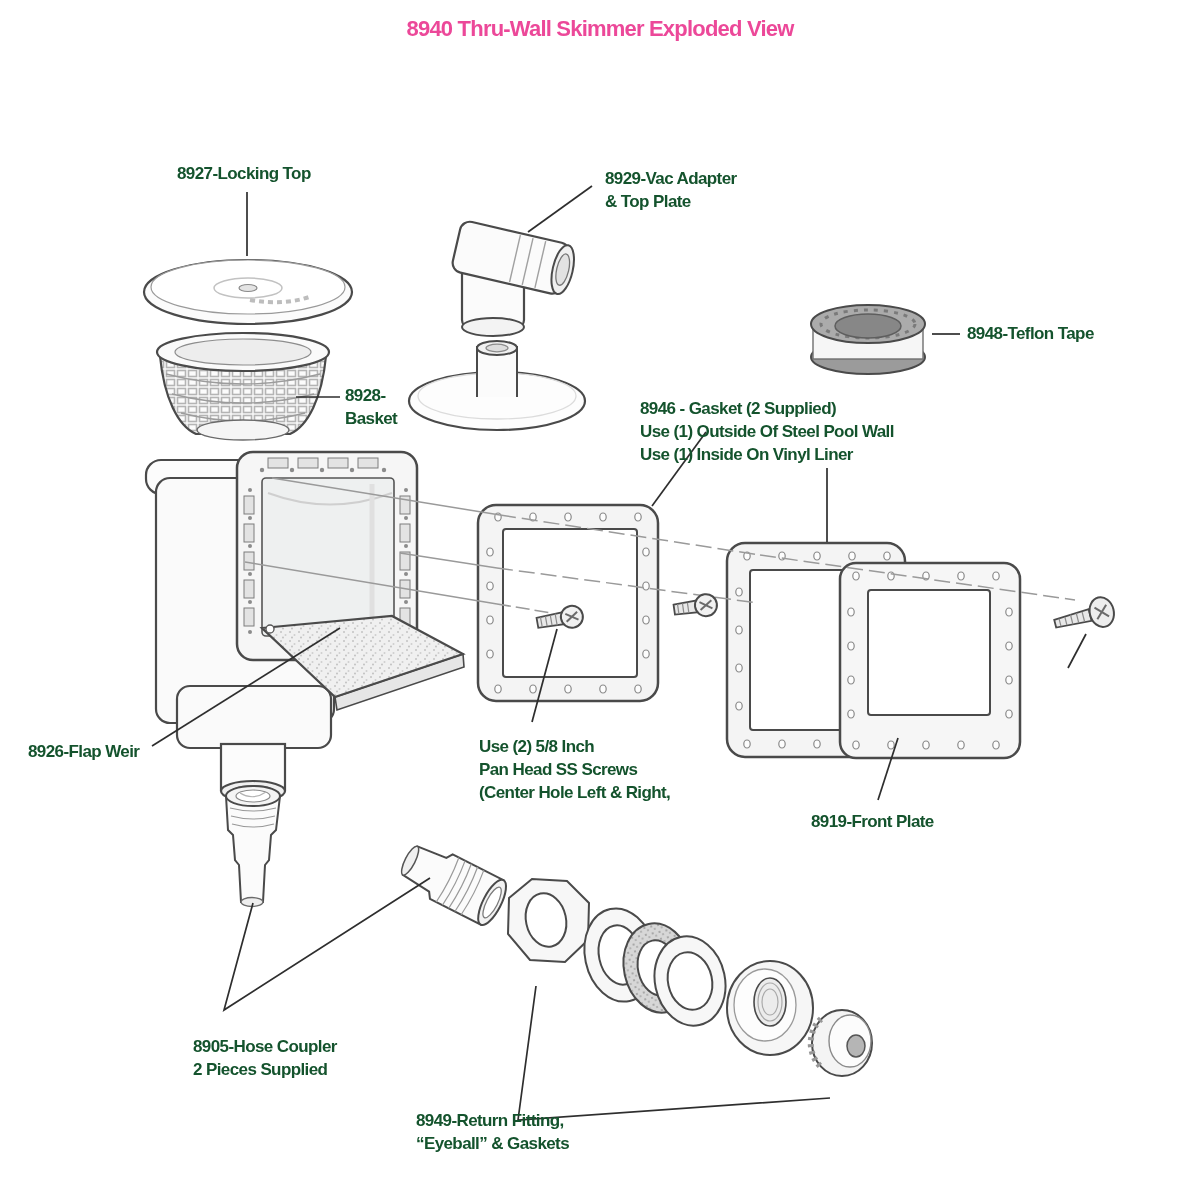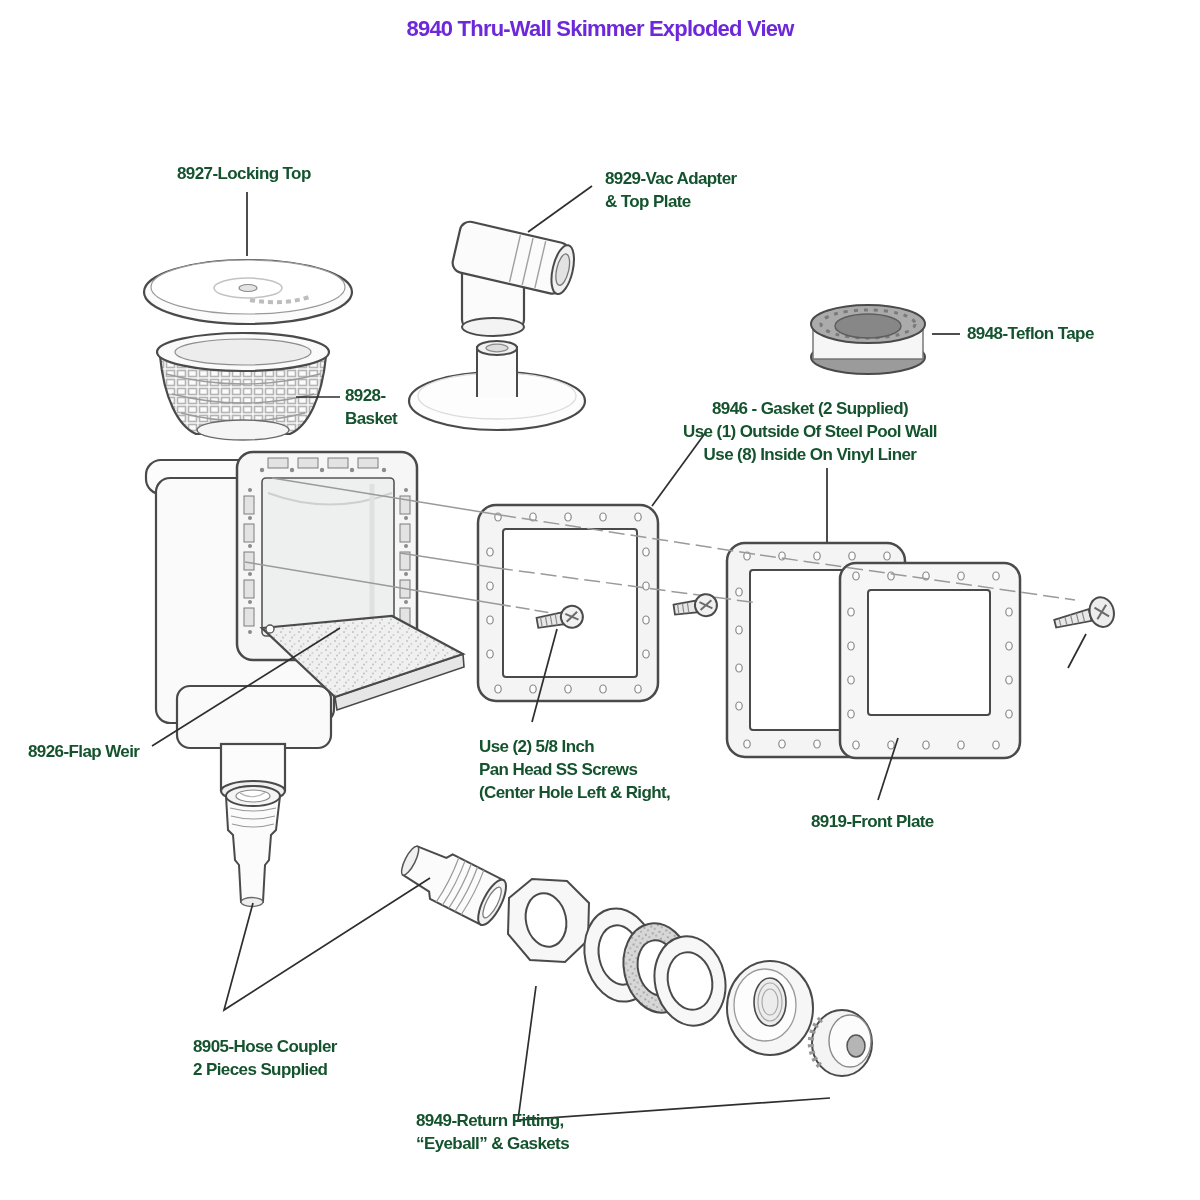--- a/index.html
+++ b/index.html
@@ -8,23 +8,23 @@
     font-family:"Liberation Sans","DejaVu Sans",sans-serif;color:#1d1d1d;
   }
   svg.diagram{position:absolute;left:0;top:0;}
   .lbl{
     position:absolute;font-weight:bold;font-size:17px;line-height:23px;
     letter-spacing:-0.6px;color:#14532d;white-space:nowrap;
   }
   .lbl span{display:block;}
   .title{
     position:absolute;left:0;top:16px;width:1200px;text-align:center;
-    font-weight:bold;font-size:22px;letter-spacing:-0.8px;color:#6d28d9;
+    font-weight:bold;font-size:22px;letter-spacing:-0.8px;color:#ec4899;
   }
-  .ralign{text-align:center;}
+  .ralign{text-align:left;}
 </style>
 </head>
 <body>
 
 <div class="stage">
 
 <svg class="diagram" width="1200" height="1200" viewBox="0 0 1200 1200">
   <defs>
     <pattern id="mesh" width="11" height="9" patternUnits="userSpaceOnUse">
       <rect width="11" height="9" fill="#fbfbfb"></rect>
@@ -342,21 +342,21 @@
   </div>
 
   <div class="lbl" style="left:345px;top:384px;">
     <span>8928-</span>
     <span>Basket</span>
   </div>
 
   <div class="lbl ralign" style="left:640px;top:397px;width:340px;">
     <span>8946 - Gasket (2 Supplied)</span>
     <span>Use (1) Outside Of Steel Pool Wall</span>
-    <span>Use (8) Inside On Vinyl Liner</span>
+    <span>Use (1) Inside On Vinyl Liner</span>
   </div>
 
   <div class="lbl" style="left:28px;top:740px;">
     <span>8926-Flap Weir</span>
   </div>
 
   <div class="lbl" style="left:479px;top:735px;">
     <span>Use (2) 5/8 Inch</span>
     <span>Pan Head SS Screws</span>
     <span>(Center Hole Left &amp; Right,</span>

